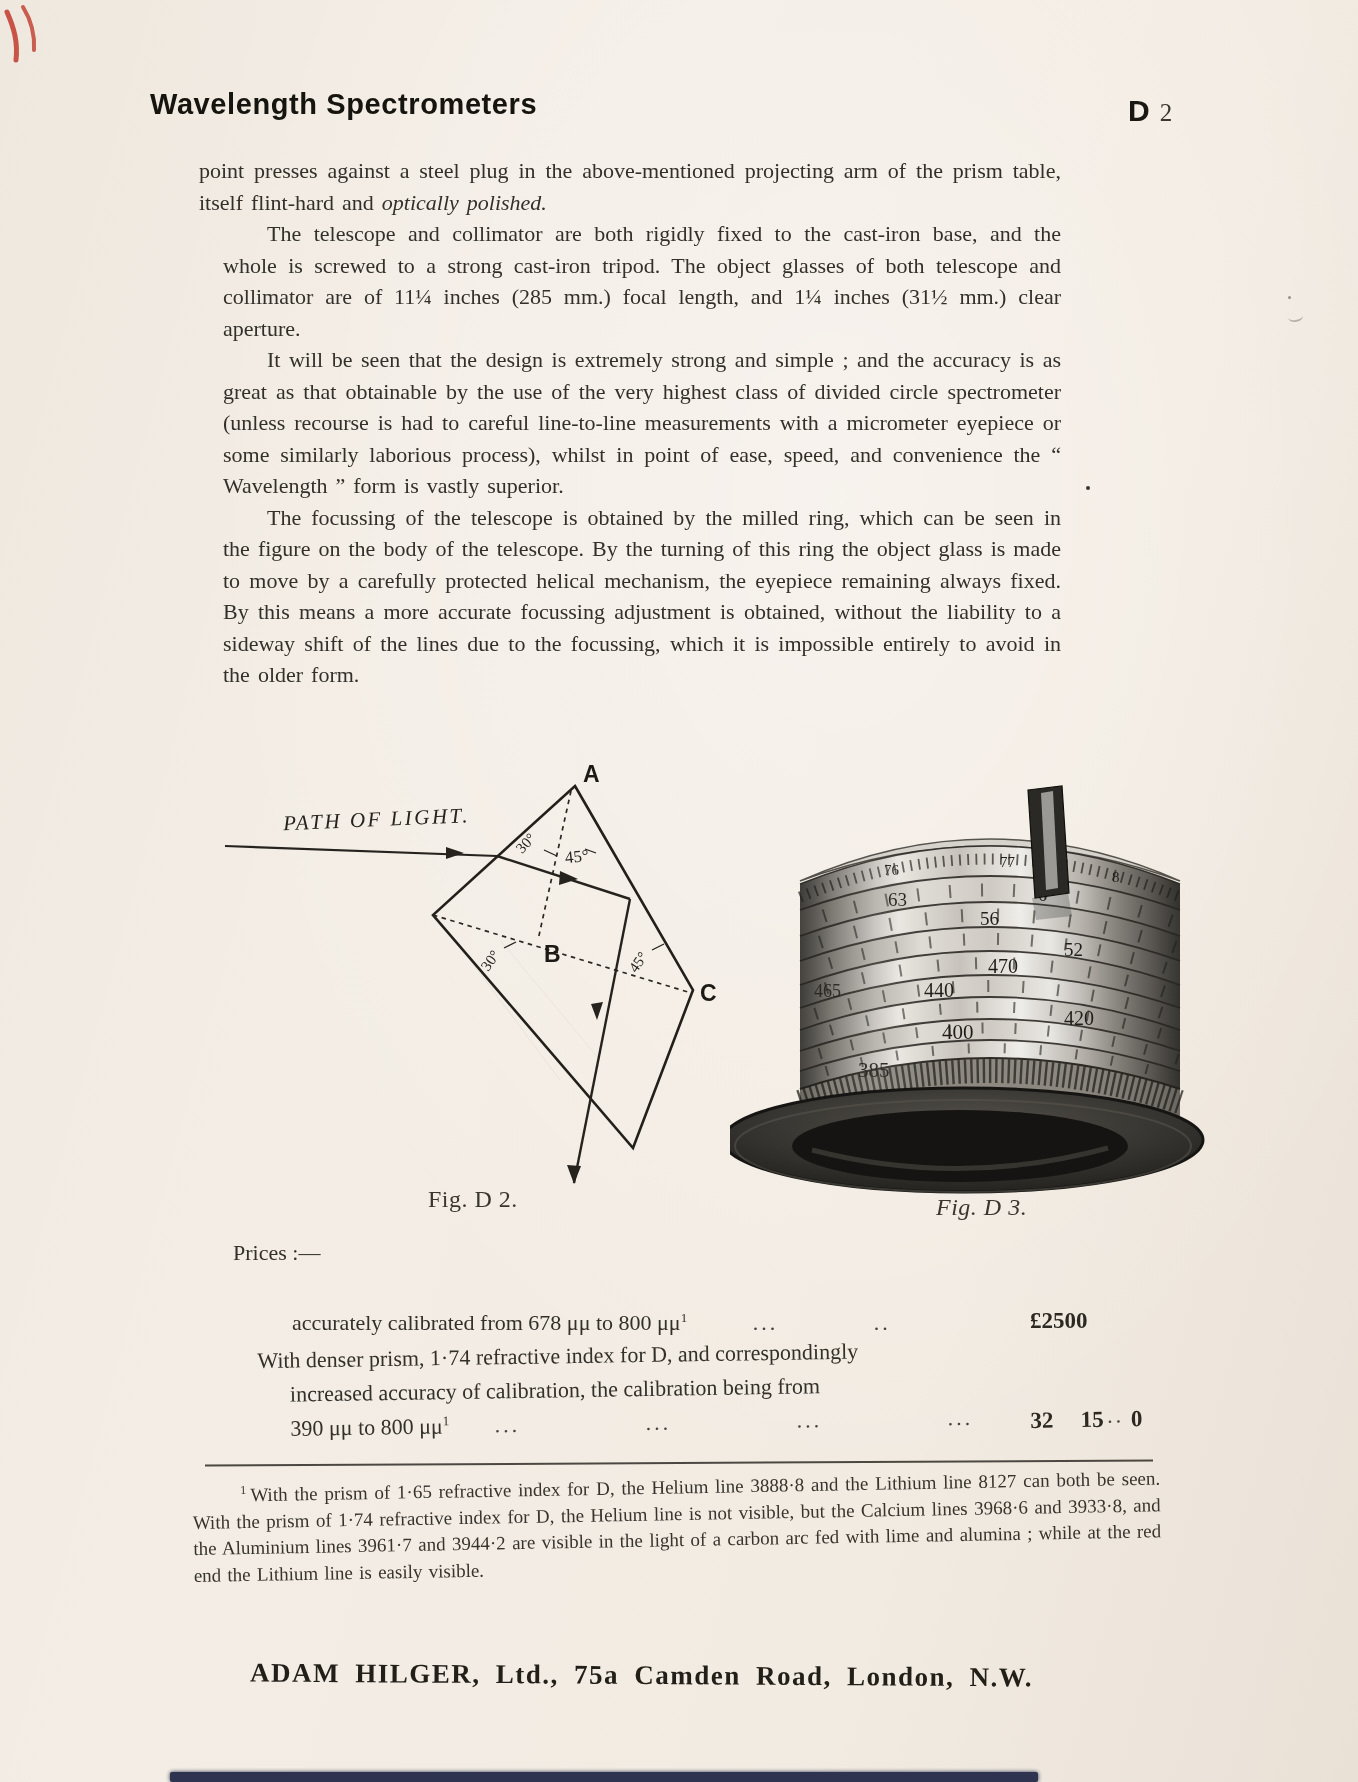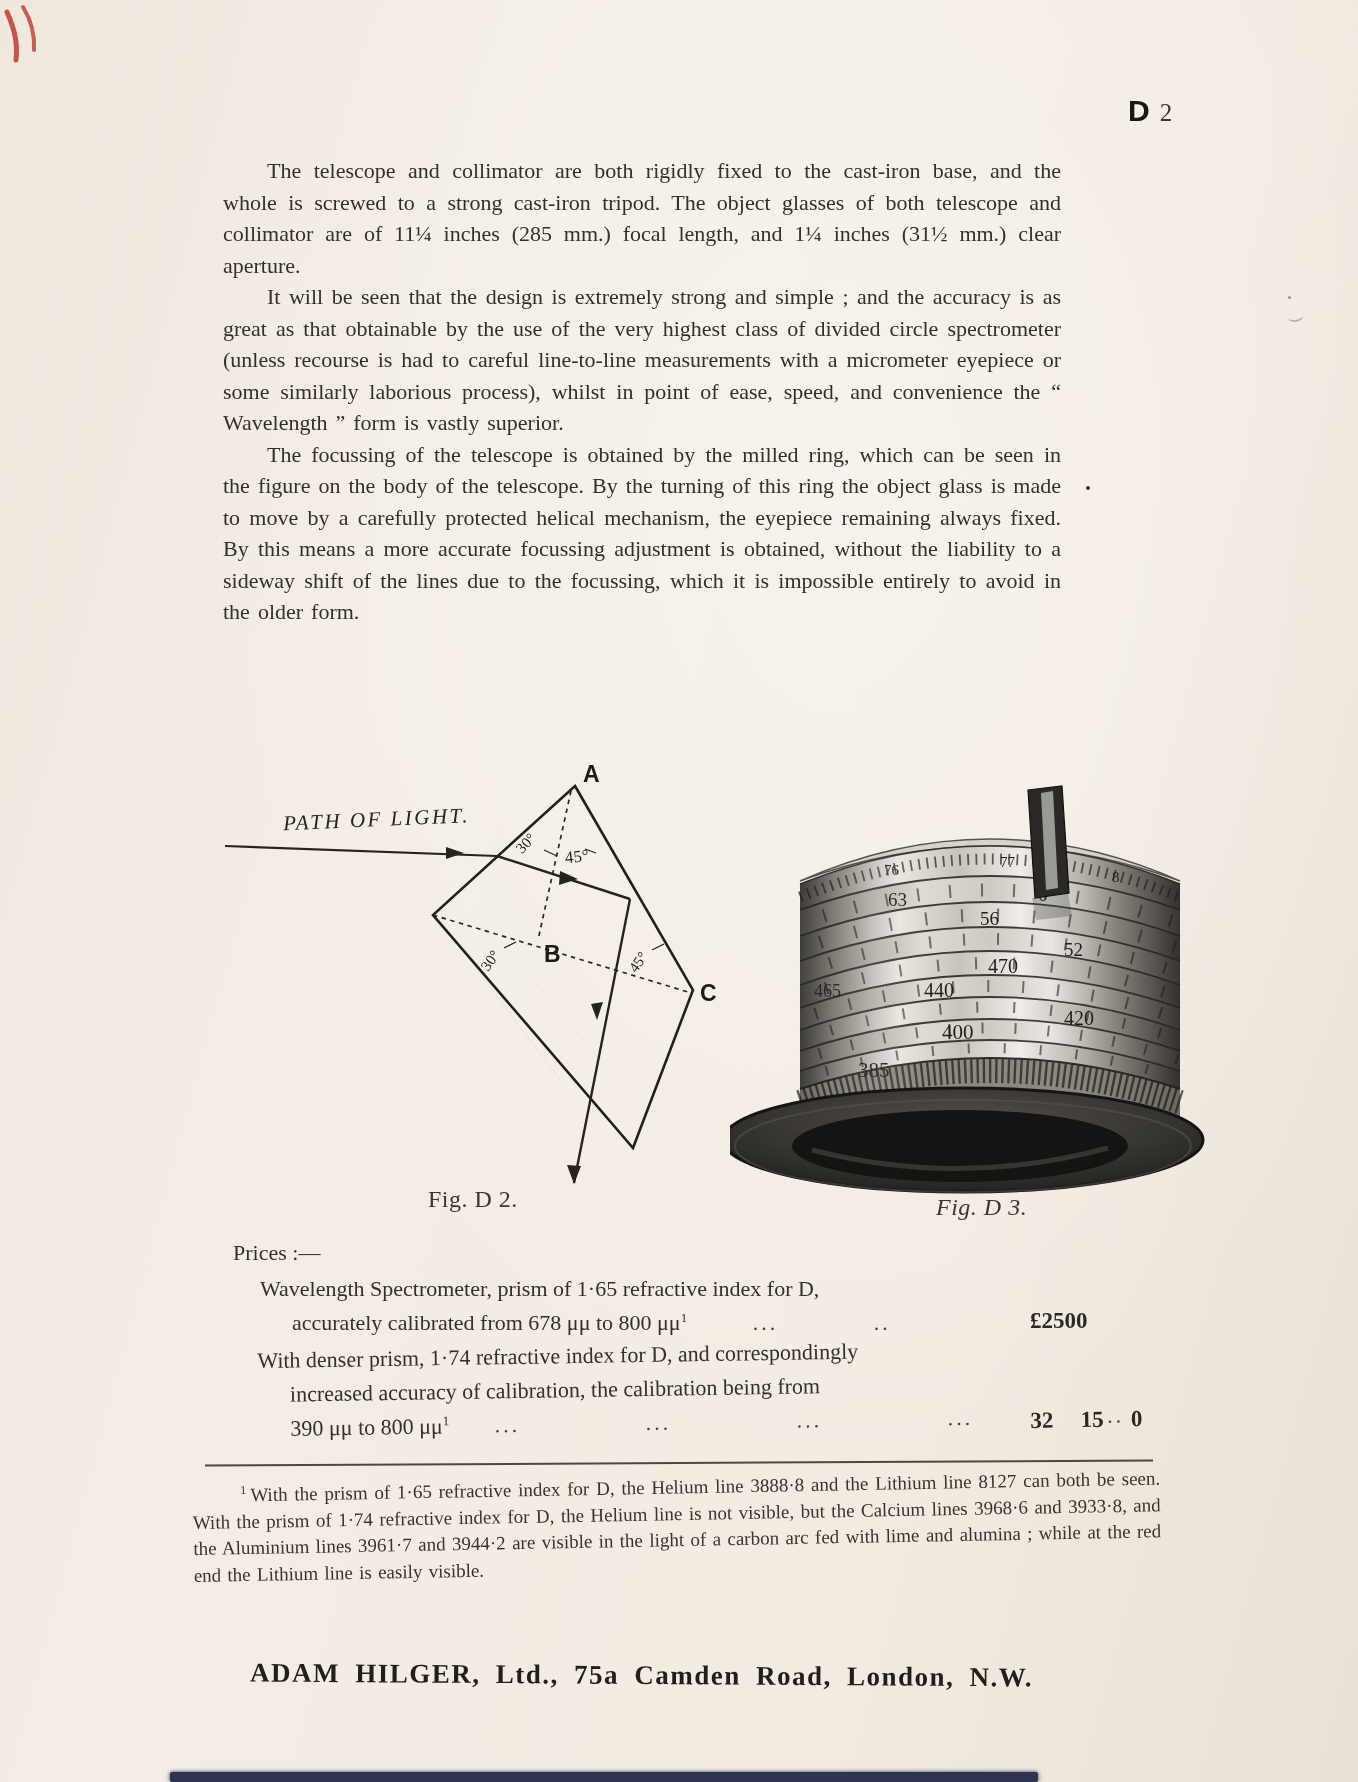--- a/index.html
+++ b/index.html
@@ -50,25 +50,27 @@
   }
   .scan-dot{border-radius:50%;background:#3a3733;}
   .squiggle{width:15px;height:8px;border-bottom:2px solid #96918a;border-radius:50%;opacity:.65;}
   .bottom-bar{background:#242a48;border-radius:2px;box-shadow:0 0 4px #242a48;opacity:.95;}
 </style>
 </head>
 <body>
 
 <div class="page">
 
+  <div class="abs title" style="left:150px;top:88px;">Wavelength Spectrometers</div>
   <div class="abs pagemark" style="left:1128px;top:94px;">
     <span class="d">D</span><span class="num">2</span>
   </div>
 
   <div class="abs bodytext" style="left:199px;top:155px;">
+    <p><span>point presses against a steel plug in the above-mentioned projecting arm of the prism table, itself flint-hard and </span><i>optically polished.</i></p>
     <p class="ind">The telescope and collimator are both rigidly fixed to the cast-iron base, and the whole is screwed to a strong cast-iron tripod.  The object glasses of both telescope and collimator are of 11¼ inches (285 mm.) focal length, and 1¼ inches (31½ mm.) clear aperture.</p>
     <p class="ind">It will be seen that the design is extremely strong and simple ; and the accuracy is as great as that obtainable by the use of the very highest class of divided circle spectrometer (unless recourse is had to careful line-to-line measurements with a micrometer eyepiece or some similarly laborious process), whilst in point of ease, speed, and convenience the “ Wavelength ” form is vastly superior.</p>
     <p class="ind">The focussing of the telescope is obtained by the milled ring, which can be seen in the figure on the body of the telescope.  By the turning of this ring the object glass is made to move by a carefully protected helical mechanism, the eyepiece remaining always fixed.  By this means a more accurate focussing adjustment is obtained, without the liability to a sideway shift of the lines due to the focussing, which it is impossible entirely to avoid in the older form.</p>
   </div>
 
   <svg class="abs" style="left:180px;top:760px;" width="560" height="440" viewBox="180 760 560 440">
 
     <text x="283" y="826" font-size="21" font-style="italic" letter-spacing="2.5" fill="#26231e" transform="rotate(-2.5 380 818)">PATH OF LIGHT.</text>
 
     <line x1="225" y1="846" x2="497" y2="856" stroke="#26231e" stroke-width="2.2"></line>
@@ -216,21 +218,20 @@
 
     <ellipse cx="963" cy="1140" rx="240" ry="52" fill="url(#baseGrad)" stroke="#161513" stroke-width="3"></ellipse>
     <ellipse cx="963" cy="1146" rx="228" ry="46" fill="none" stroke="#5a564f" stroke-width="2" opacity=".55"></ellipse>
     <ellipse cx="960" cy="1146" rx="168" ry="36" fill="#161412"></ellipse>
     <path d="M812,1150 Q960,1188 1108,1148" fill="none" stroke="#5e5a52" stroke-width="5" opacity=".45"></path>
   </svg>
   <div class="abs caption" style="left:936px;top:1194px;font-style:italic;">Fig. D 3.</div>
 
   <div class="abs prices-head" style="left:233px;top:1240px;">Prices :—</div>
 
-  <div class="abs price-line" style="left:260px;top:1276px;">Wavelength Spectrometer, prism of 1·65 refractive index for D,</div>
   <div class="abs price-line" style="left:292px;top:1310px;">
     <span>accurately calibrated from 678 μμ to 800 μμ</span><sup>1</sup>
     <span class="dots" style="margin-left:60px;">...</span>
     <span class="dots" style="margin-left:90px;">..</span>
   </div>
   <div class="abs price-val" style="left:1030px;top:1308px;width:112px;justify-content:flex-start;">
     <span>£25</span>
     <span>0</span>
     <span>0</span>
   </div>

